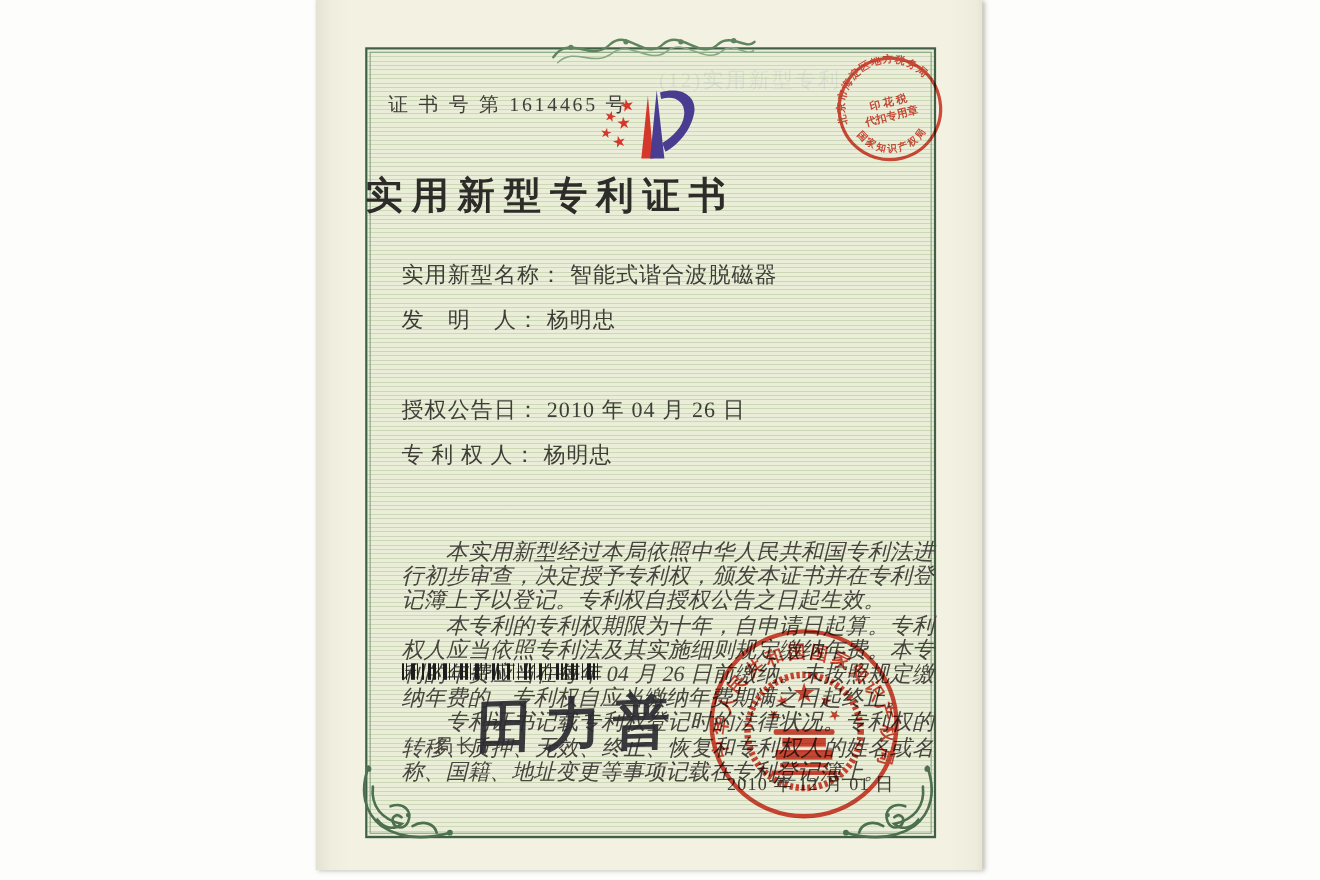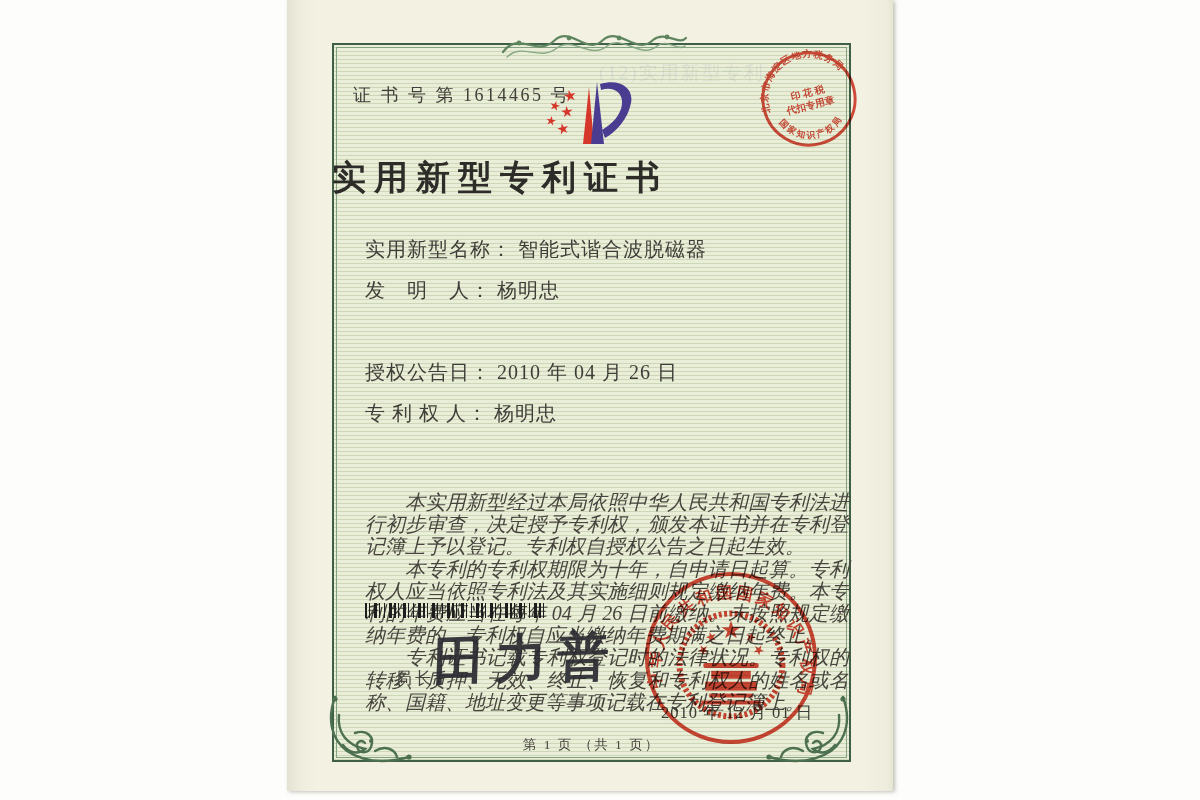--- a/index.html
+++ b/index.html
@@ -206,16 +206,15 @@
       <text font-size="9.5" fill="#d53a2a" font-weight="bold" letter-spacing="1.2">
         <textPath href="#tax-arc-top" startOffset="4">北京市海淀区地方税务局</textPath>
       </text>
       <text font-size="9" fill="#d53a2a" font-weight="bold" letter-spacing="2">
         <textPath href="#tax-arc-bottom" startOffset="2">国家知识产权局</textPath>
       </text>
       <text x="50" y="47" text-anchor="middle" font-size="10" fill="#d53a2a" font-weight="bold">印 花 税</text>
       <text x="50" y="60" text-anchor="middle" font-size="10" fill="#d53a2a" font-weight="bold">代扣专用章</text>
     </svg>
 
-    <div class="footer-page">第 1 页 （共 1 页）</div>
 
   </div>
 </div>
 
 </body></html>

